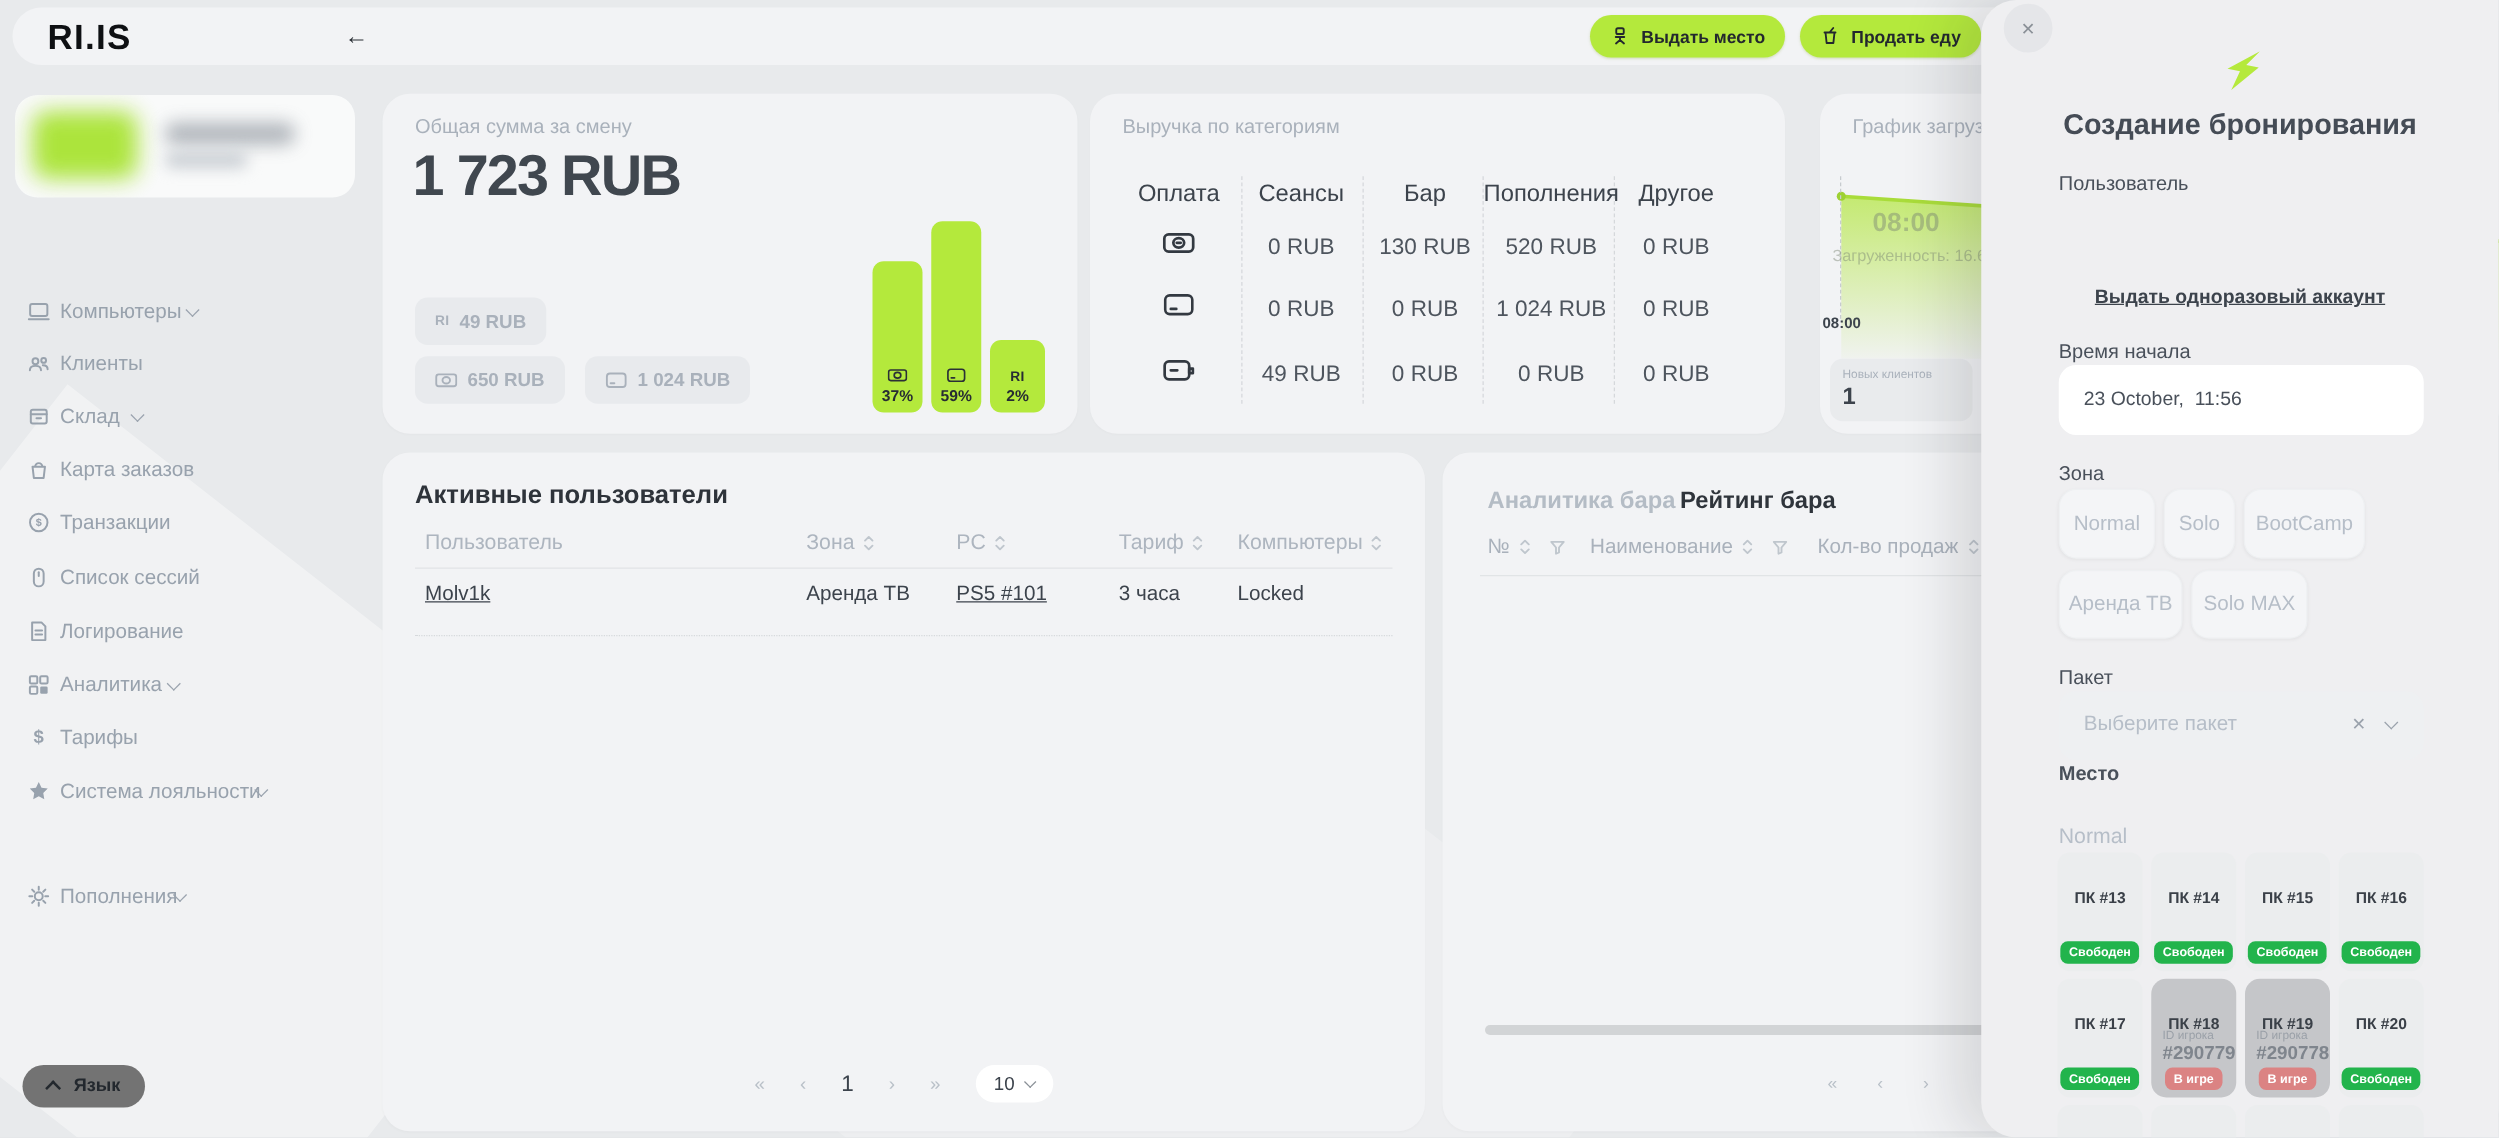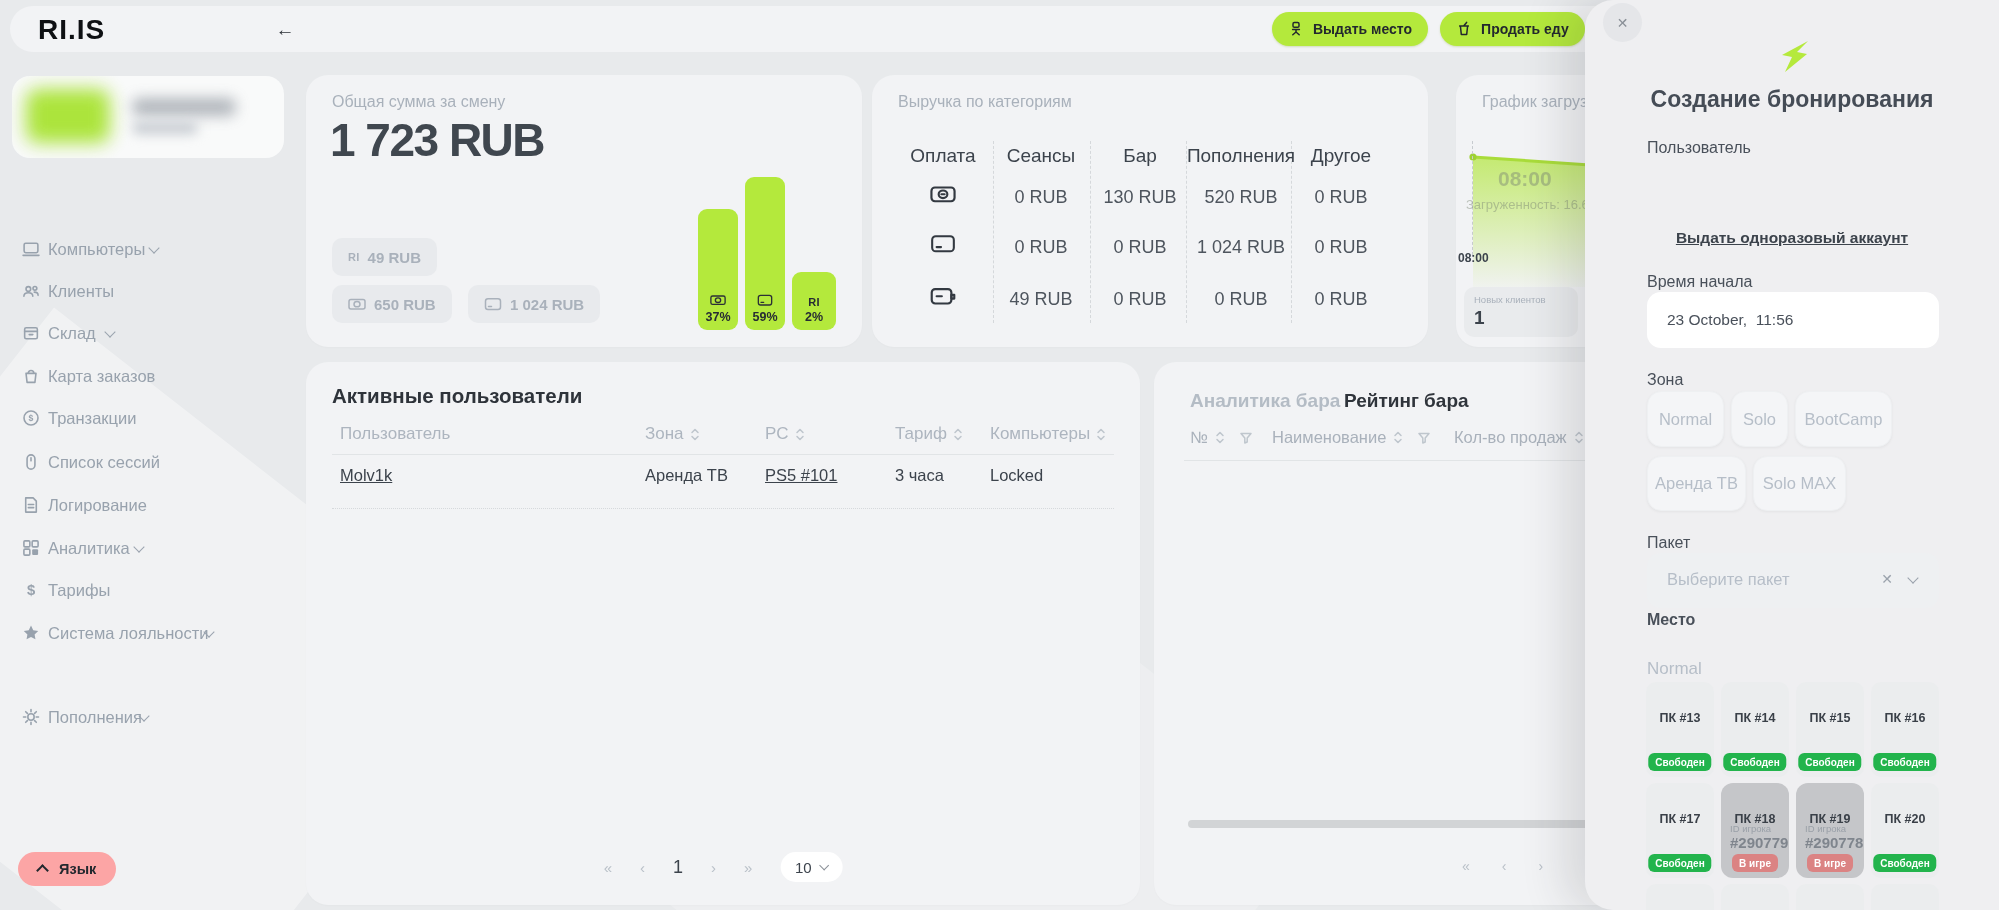--- a/index.html
+++ b/index.html
@@ -19,21 +19,21 @@
   .blob-green{position:absolute;left:14px;top:13px;width:84px;height:54px;background:#a8e332;border-radius:12px;filter:blur(9px);opacity:0.95;}
   .blob-a{position:absolute;left:120px;top:22px;width:104px;height:18px;background:#9aa0a8;border-radius:8px;filter:blur(7px);opacity:0.75;}
   .blob-b{position:absolute;left:120px;top:46px;width:66px;height:12px;background:#c6cbd1;border-radius:6px;filter:blur(6px);}
   .nav-item{position:absolute;left:0;width:296px;height:26px;display:flex;align-items:center;cursor:pointer;color:#98a2ad;}
   .nav-item .nav-ic{position:absolute;left:22px;display:inline-flex;width:18px;height:18px;color:#98a2ad;}
   .nav-item .nav-label{position:absolute;left:48px;font-size:16.5px;}
   .nav-item.active{color:#262b31;}
   .nav-item.active .nav-ic{color:#262b31;}
   .caret{display:inline-block;width:7px;height:7px;border-right:1.8px solid #9aa3ae;border-bottom:1.8px solid #9aa3ae;transform:rotate(45deg);}
   .nav-item .caret{position:absolute;margin-top:-3px;}
-  .langbtn{position:absolute;left:18px;bottom:24px;height:34px;border-radius:17px;background:#fca5a5;display:inline-flex;align-items:center;gap:12px;padding:0 20px;font-size:14.5px;font-weight:700;color:#23282e;cursor:pointer;}
+  .langbtn{position:absolute;left:18px;bottom:24px;height:34px;border-radius:17px;background:#737373;display:inline-flex;align-items:center;gap:12px;padding:0 20px;font-size:14.5px;font-weight:700;color:#23282e;cursor:pointer;}
   .caret-up-dark{display:inline-block;width:7px;height:7px;border-right:2px solid #23282e;border-bottom:2px solid #23282e;transform:rotate(-135deg);margin-top:3px;}
   
   .card{position:absolute;background:#f2f3f5;border-radius:22px;z-index:5;box-shadow:0 1px 2px rgba(0,0,0,0.02);}
   .card-label{position:absolute;font-size:16px;color:#a9b1bb;}
   .big-total{position:absolute;font-size:46px;font-weight:800;color:#40474f;letter-spacing:-1.5px;}
   .chip{position:absolute;height:38px;border-radius:10px;background:#e8eaed;display:inline-flex;align-items:center;gap:8px;padding:0 16px;color:#a9b1bb;font-weight:700;font-size:15px;cursor:default;}
   .chip .ic-wrap{display:inline-flex;color:#a9b1bb;}
   .brandmark{font-weight:900;font-size:11px;letter-spacing:0.3px;}
   .bars{position:absolute;right:26px;bottom:17px;display:flex;align-items:flex-end;gap:7px;}
   .vbar{background:#b4e93c;border-radius:9px;display:flex;flex-direction:column;align-items:center;justify-content:flex-end;padding-bottom:6px;color:#272c33;}

